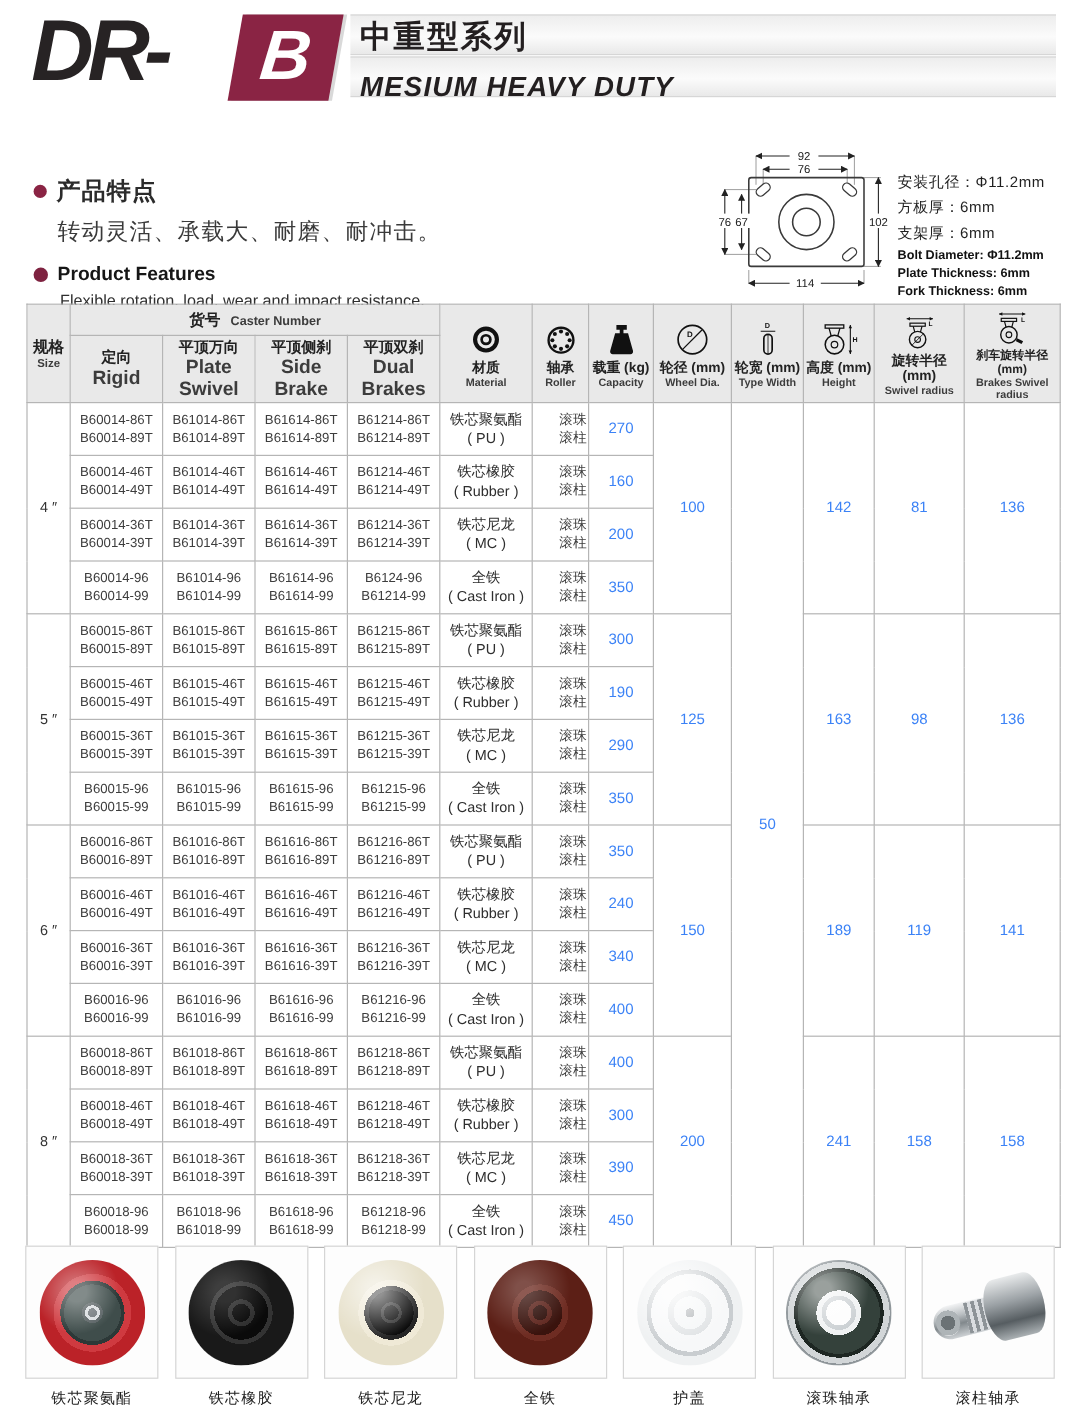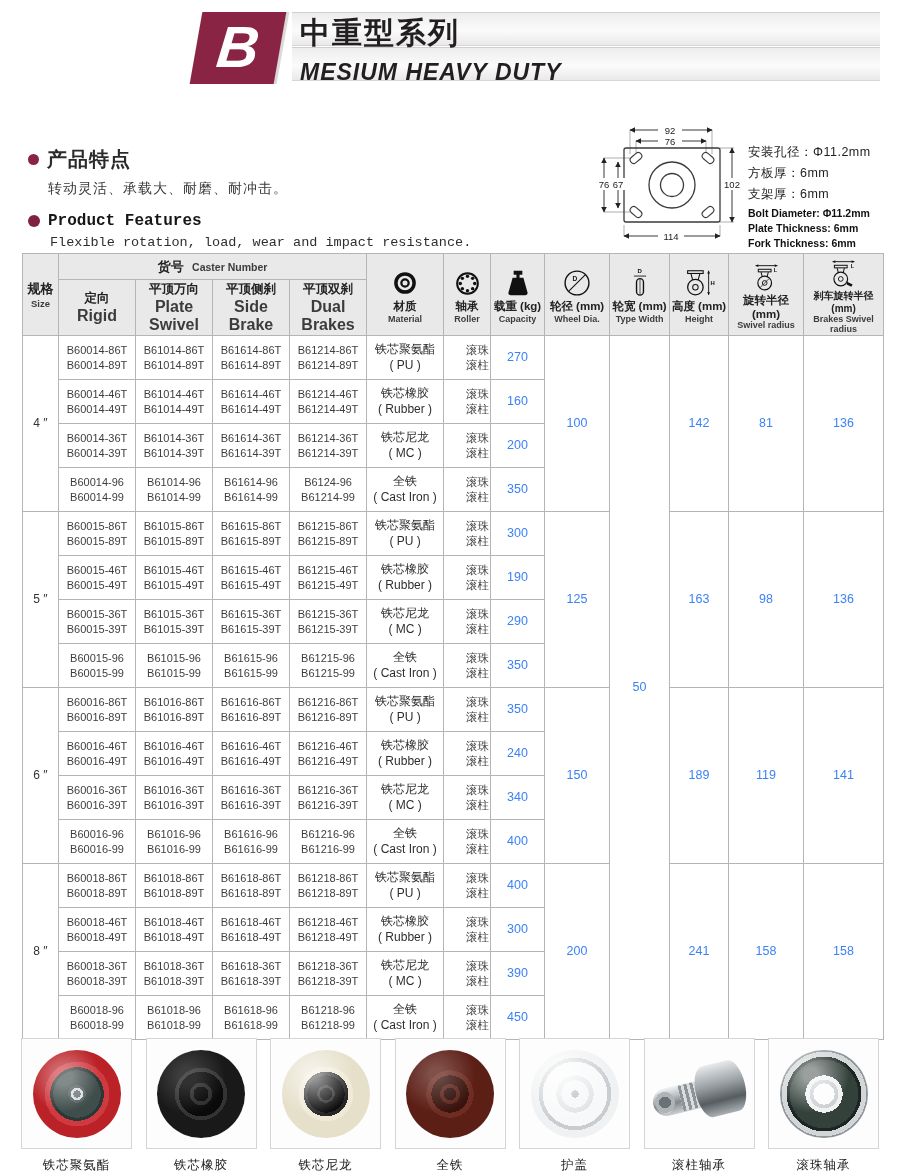--- a/index.html
+++ b/index.html
@@ -7,30 +7,30 @@
   .page{position:relative;width:900px;height:1175px;background:#fff;overflow:hidden;}
 
   
   .logo-row{position:absolute;left:0;top:0;width:900px;height:110px;}
   .stripes{position:absolute;left:292px;top:12px;width:588px;height:69px;}
   .stripe{height:32px;background:linear-gradient(180deg,#ededed,#fbfbfb 55%,#e9e9e9);border-top:1px solid #cfcfcf;border-bottom:1px solid #d6d6d6;}
   .stripe+.stripe{margin-top:1px;}
   .logo-dr{position:absolute;left:26px;top:2px;font-size:72px;font-weight:900;font-style:italic;letter-spacing:-5px;color:#272324;}
   .logo-bbox{position:absolute;left:196px;top:12px;width:84px;height:72px;background:#8a2444;transform:skewX(-10deg);box-shadow:3px 0 0 #d9d9d9;}
   .logo-bbox span{display:block;text-align:center;font-size:58px;line-height:70px;font-weight:900;font-style:italic;color:#fff;transform:skewX(4deg);}
-  .series-cn{position:absolute;left:300px;top:13px;font-size:30px;font-weight:bold;color:#231f20;letter-spacing:2px;}
+  .series-cn{position:absolute;left:300px;top:13px;font-size:26px;font-weight:bold;color:#231f20;letter-spacing:2px;}
   .series-en{position:absolute;left:300px;top:59px;font-size:23px;font-weight:900;font-style:italic;color:#231f20;letter-spacing:1px;}
 
   
-  .features{position:absolute;left:28px;top:146px;width:520px;font-family:Liberation Mono, monospace;}
+  .features{position:absolute;left:28px;top:146px;width:520px;}
   .feat-line{display:flex;align-items:center;gap:8px;}
   .bullet{width:11px;height:11px;border-radius:50%;background:#8a2444;flex:0 0 auto;}
   .bullet.small{width:12px;height:12px;background:#7e2240;}
   .feat-cn-title{font-size:20px;font-weight:bold;color:#2b2b2b;letter-spacing:1px;}
-  .feat-cn-text{margin:7px 0 14px 20px;font-size:14px;color:#3a3a3a;letter-spacing:1px;}
+  .feat-cn-text{margin:7px 0 14px 20px;font-size:19px;color:#3a3a3a;letter-spacing:1px;}
   .feat-en-title{font-size:16px;font-weight:bold;color:#161616;}
   .feat-en-text{margin:5px 0 0 22px;font-size:13.5px;color:#2e2e2e;}
 
   
   .diagram{position:absolute;left:592px;top:122px;width:300px;height:128px;}
   .diagram svg{position:absolute;left:0;top:0;}
   .dim-txt{font-size:9.5px;fill:#222;font-family:"Liberation Sans",sans-serif;}
   .spec-lines{position:absolute;left:156px;top:22px;width:146px;}
   .spec-cn{font-size:12.5px;color:#1f1f1f;margin-bottom:4px;letter-spacing:.5px;}
   .spec-en{font-size:10.5px;font-weight:bold;color:#111;margin-bottom:3px;}
@@ -96,20 +96,21 @@
 </head>
 <body>
 
 <div class="page">
 
   <div class="logo-row">
     <div class="stripes">
       <div class="stripe"></div>
       <div class="stripe"></div>
     </div>
+    <div class="logo-dr">DR-</div>
     <div class="logo-bbox">
       <span>B</span>
     </div>
     <div class="series-cn">中重型系列</div>
     <div class="series-en">MESIUM HEAVY  DUTY</div>
   </div>
 
   <div class="features">
     <div class="feat-line">
       <span class="bullet"></span>
@@ -636,28 +637,28 @@
       <div class="g-label">全铁</div>
     </div>
     <div class="g-item">
       <div class="g-box">
           <div class="art art-cover"></div>
         </div>
       <div class="g-label">护盖</div>
     </div>
     <div class="g-item">
       <div class="g-box">
+          <div class="art art-ball"></div>
+        </div>
+      <div class="g-label">滚珠轴承</div>
+    </div>
+    <div class="g-item">
+      <div class="g-box">
         <div class="art art-roller">
             <div class="rb-core"></div>
             <div class="rb-sleeve"></div>
           </div>
       </div>
       <div class="g-label">滚柱轴承</div>
     </div>
-    <div class="g-item">
-      <div class="g-box">
-          <div class="art art-ball"></div>
-        </div>
-      <div class="g-label">滚珠轴承</div>
-    </div>
   </div>
 
 </div>
 
 </body></html>

